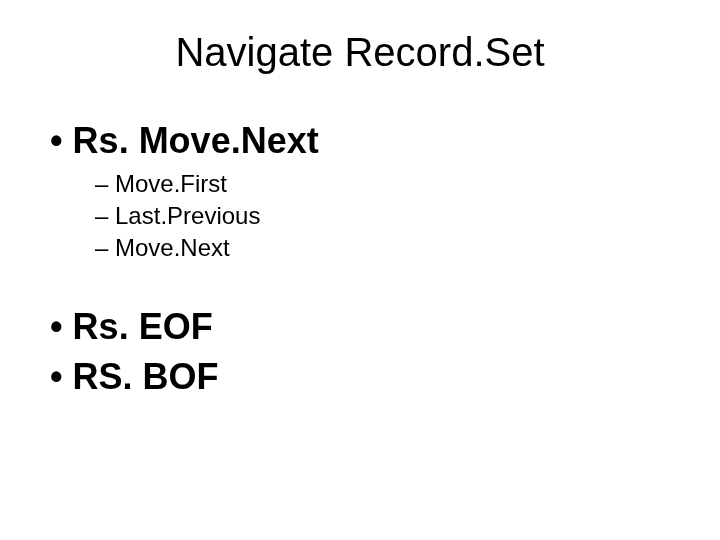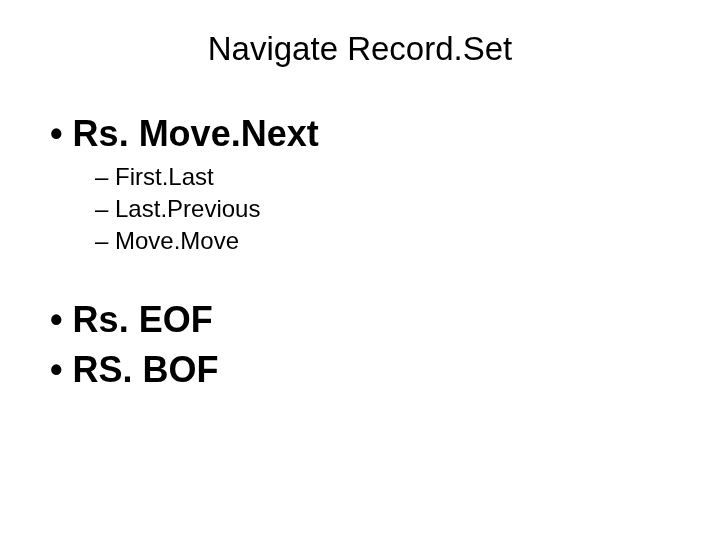--- a/index.html
+++ b/index.html
@@ -9,21 +9,21 @@
     }
     body {
       width: 720px;
       height: 540px;
       background: #ffffff;
       font-family: Arial, Helvetica, sans-serif;
       color: #000000;
       padding: 20px 40px;
     }
     .title {
-      font-size: 33px;
+      font-size: 40px;
       font-weight: normal;
       text-align: center;
       margin-top: 10px;
       margin-bottom: 45px;
     }
     .bullet-level1 {
       font-size: 36px;
       margin-left: 10px;
       margin-bottom: 8px;
       font-weight: bold;
@@ -43,20 +43,20 @@
       height: 40px;
     }
   </style>
 </head>
 <body>
 
 <div class="title">Navigate Record.Set</div>
 
 <div class="bullet-level1">Rs. Move.Next</div>
 
-<div class="bullet-level2">First.Last</div>
+<div class="bullet-level2">Move.First</div>
 <div class="bullet-level2">Last.Previous</div>
-<div class="bullet-level2">Move.Move</div>
+<div class="bullet-level2">Move.Next</div>
 
 <div class="section-gap"></div>
 
 <div class="bullet-level1">Rs. EOF</div>
 <div class="bullet-level1">RS. BOF</div>
 
 </body></html>

